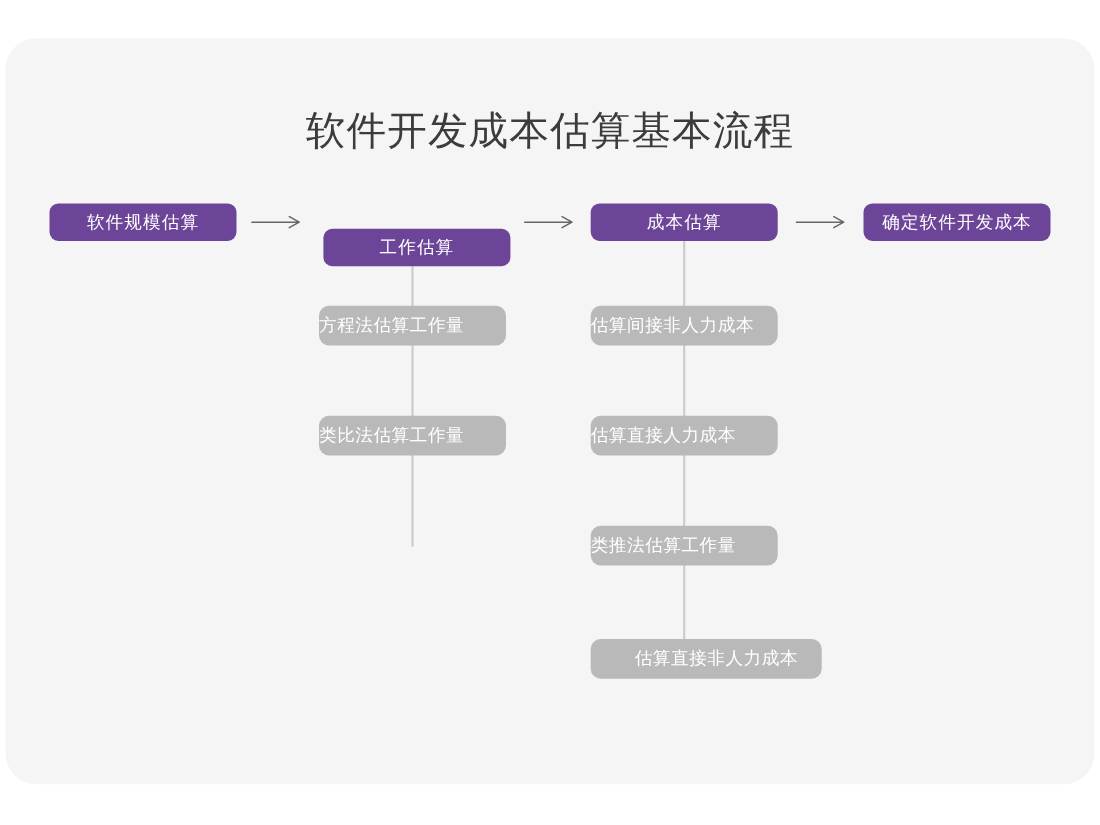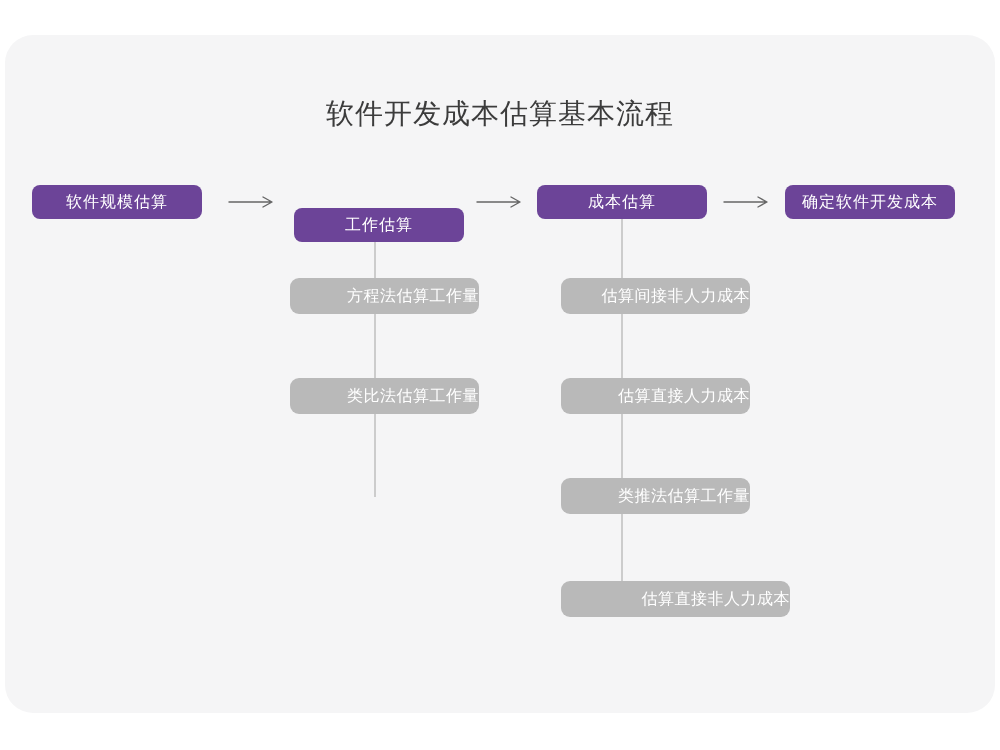--- a/index.html
+++ b/index.html
@@ -17,39 +17,39 @@
     width: 990px; height: 678px;
     background: var(--card-background, #f5f5f6);
     border-radius: 28px;
     z-index: 0;
   }
   .title {
     position: absolute;
     left: 0; top: 95px;
     width: 100%;
     text-align: center;
-    font-size: 28px;
+    font-size: 36px;
     font-weight: 500;
     letter-spacing: 1px;
     color: var(--title-text, #3c3c3c);
     z-index: 2;
   }
   .stage-box {
     position: absolute;
     top: 185px;
     width: 170px; height: 34px;
     background: var(--stage-box, #6c4498);
     border-radius: 8px;
     color: var(--box-text, #ffffff);
     font-size: 16px;
     display: flex; align-items: center; justify-content: center;
     z-index: 3;
     letter-spacing: 1px;
   }
-  .stage-1 { left: 32px; }
+  .stage-1 { left: 45px; }
   .stage-2 { left: 294px; margin-top: 23px; }
   .stage-3 { left: 537px; }
   .stage-4 { left: 785px; }
   .flow-arrow {
     position: absolute;
     top: 195px;
     z-index: 2;
   }
   .arrow-1 { left: 228px; }
   .arrow-2 { left: 476px; }
@@ -57,31 +57,31 @@
   .connector {
     position: absolute;
     width: 2px;
     background: var(--connector, #cccccc);
     z-index: 1;
   }
   .connector-work { left: 374px; top: 219px; height: 278px; }
   .connector-cost { left: 621px; top: 219px; height: 380px; }
   .substep-box {
     position: absolute;
-    width: 189px; height: 36px;
+    width: 170px; height: 36px;
     background: var(--substep-box, #b9b9b9);
     border-radius: 9px;
     color: var(--box-text, #ffffff);
     font-size: 16px;
-    display: flex; align-items: center; justify-content: flex-end;
+    display: flex; align-items: center; justify-content: flex-start;
     z-index: 3;
     letter-spacing: 0.5px;
   }
   .col-work { left: 290px; }
-  .col-cost { left: 561px; }
+  .col-cost { left: 537px; }
   .row-1 { top: 278px; }
   .row-2 { top: 378px; }
   .row-3 { top: 478px; }
   .row-4 { top: 581px; padding-left: 40px; }
 </style>
 </head>
 <body>
 
 <div class="canvas">
 

